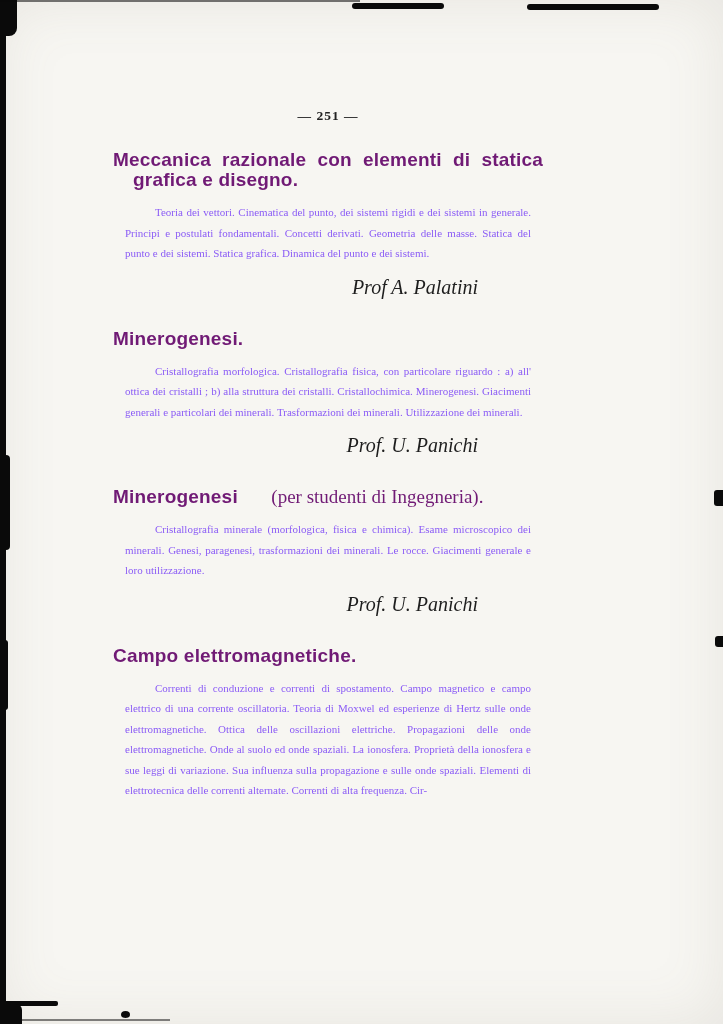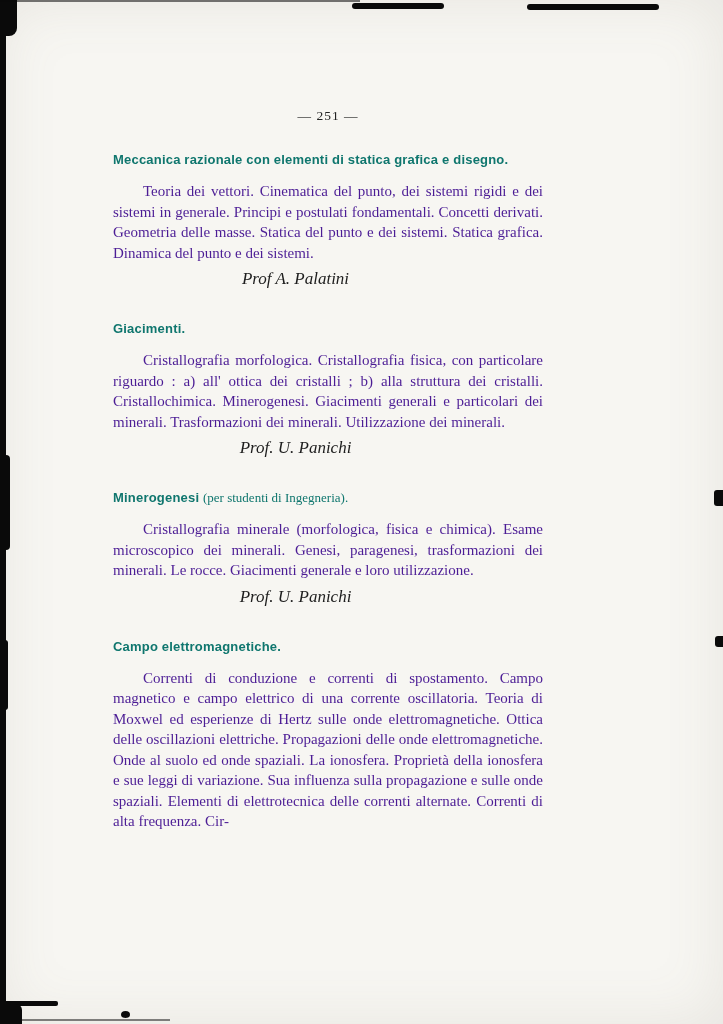--- a/index.html
+++ b/index.html
@@ -37,56 +37,57 @@
   
   .content {
     position: absolute;
     left: 113px;
     top: 108px;
     width: 430px;
   }
   .page-number {
     text-align: center;
     font-size: 13.5px;
-    font-weight: normal;
+    font-weight: bold;
     letter-spacing: 1px;
     margin-bottom: 26px;
     color: #222;
   }
   .course { margin-bottom: 30px; }
   .course-heading {
     font-family: "Liberation Sans", "DejaVu Sans", sans-serif;
-    font-size: 13px;
+    font-size: 19px;
     font-weight: bold;
     line-height: 20px;
     margin: 0 0 11px 0;
     text-align: justify;
     padding-left: 20px;
     text-indent: -20px;
     letter-spacing: .2px;
-    color: #0f766e;
+    color: #701a75;
   }
   .heading-suffix {
     font-family: "Liberation Serif", "DejaVu Serif", serif;
     font-weight: normal;
     letter-spacing: 0;
+    margin-left: 28px;
   }
   .course-body {
-    margin: 0;
-    font-size: 15px;
+    margin: 12px;
+    font-size: 11px;
     line-height: 20.5px;
     text-align: justify;
     text-indent: 30px;
-    color: #4c1d95;
+    color: #8b5cf6;
   }
   .signature {
     margin-top: 6px;
-    font-size: 17px;
+    font-size: 20px;
     font-style: italic;
-    text-align: center;
+    text-align: right;
     padding-right: 65px;
     color: #1e1e1e;
   }
 </style>
 </head>
 <body>
 
 <div class="scan-page">
 
   <div class="artifact a-left-band"></div>
@@ -107,21 +108,21 @@
 
     <div class="page-number">— 251 —</div>
 
     <div class="course">
       <h2 class="course-heading"><span>Meccanica razionale con elementi di statica grafica e disegno.</span> <span class="heading-suffix"></span></h2>
       <p class="course-body">Teoria dei vettori. Cinematica del punto, dei sistemi rigidi e dei sistemi in generale. Principi e postulati fondamentali. Concetti derivati. Geometria delle masse. Statica del punto e dei sistemi. Statica grafica. Dinamica del punto e dei sistemi.</p>
       <div class="signature">Prof A. Palatini</div>
     </div>
 
     <div class="course">
-      <h2 class="course-heading"><span>Giacimenti.</span> <span class="heading-suffix"></span></h2>
+      <h2 class="course-heading"><span>Minerogenesi.</span> <span class="heading-suffix"></span></h2>
       <p class="course-body">Cristallografia morfologica. Cristallografia fisica, con particolare riguardo : a) all' ottica dei cristalli ; b) alla struttura dei cristalli. Cristallochimica. Minerogenesi. Giacimenti generali e particolari dei minerali. Trasformazioni dei minerali. Utilizzazione dei minerali.</p>
       <div class="signature">Prof. U. Panichi</div>
     </div>
 
     <div class="course">
       <h2 class="course-heading"><span>Minerogenesi</span> <span class="heading-suffix">(per studenti di Ingegneria).</span></h2>
       <p class="course-body">Cristallografia minerale (morfologica, fisica e chimica). Esame microscopico dei minerali. Genesi, paragenesi, trasformazioni dei minerali. Le rocce. Giacimenti generale e loro utilizzazione.</p>
       <div class="signature">Prof. U. Panichi</div>
     </div>
 

